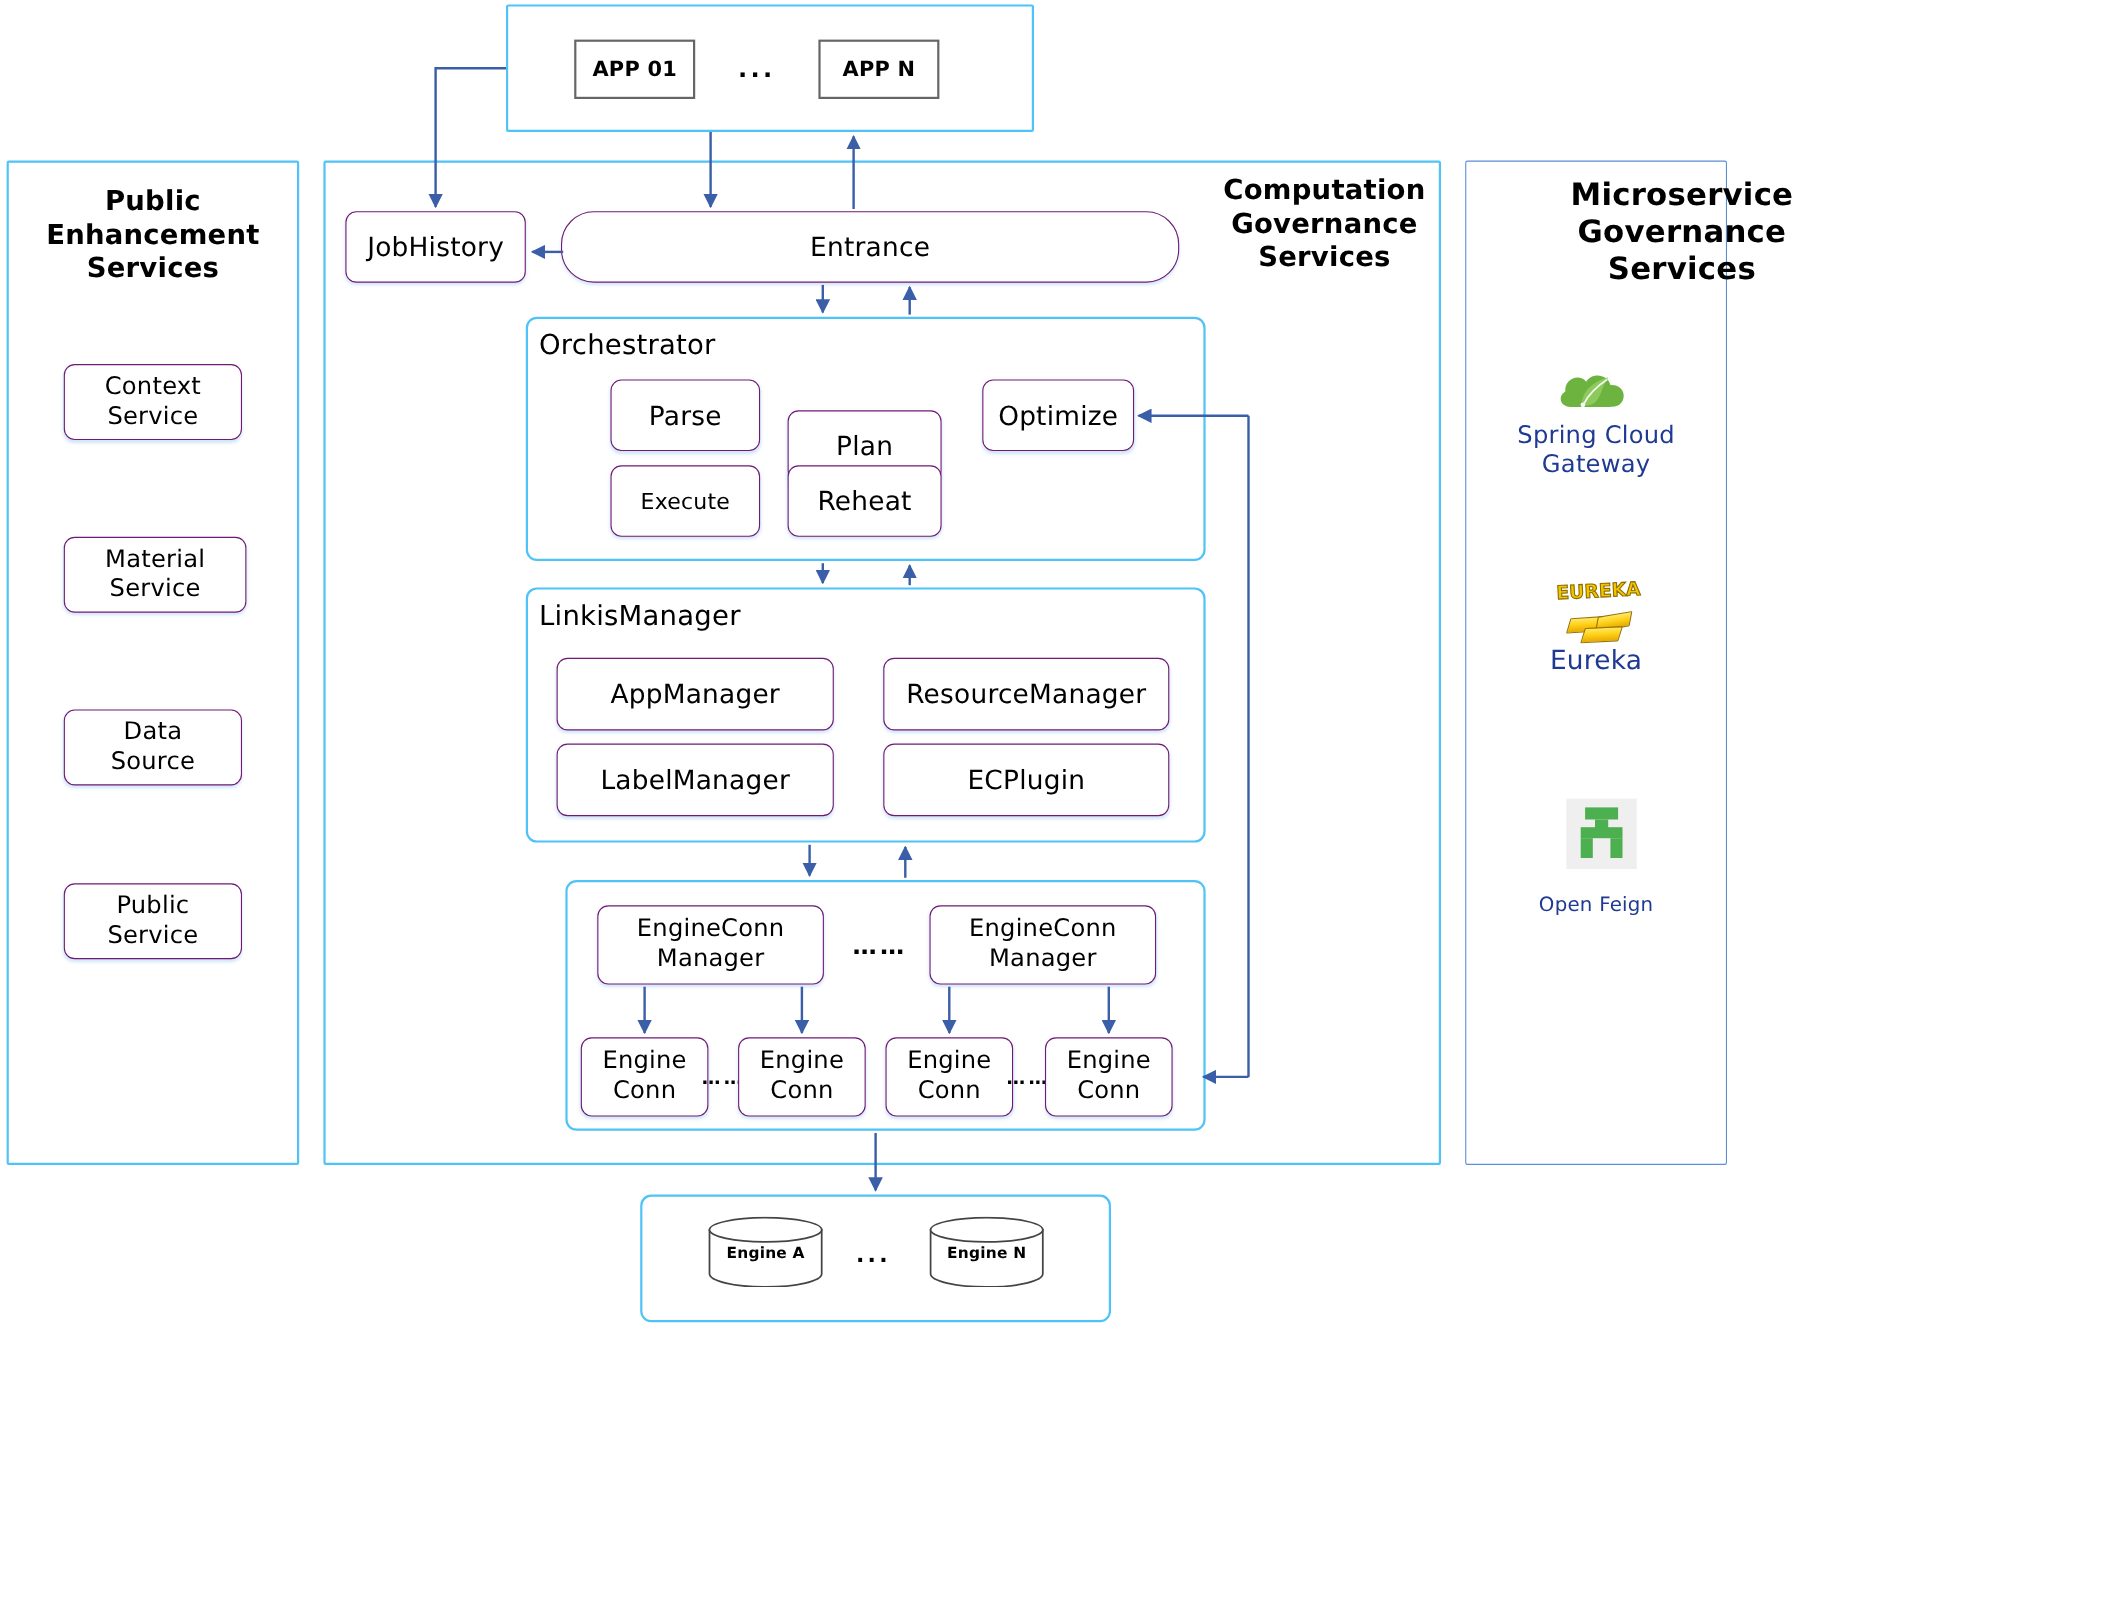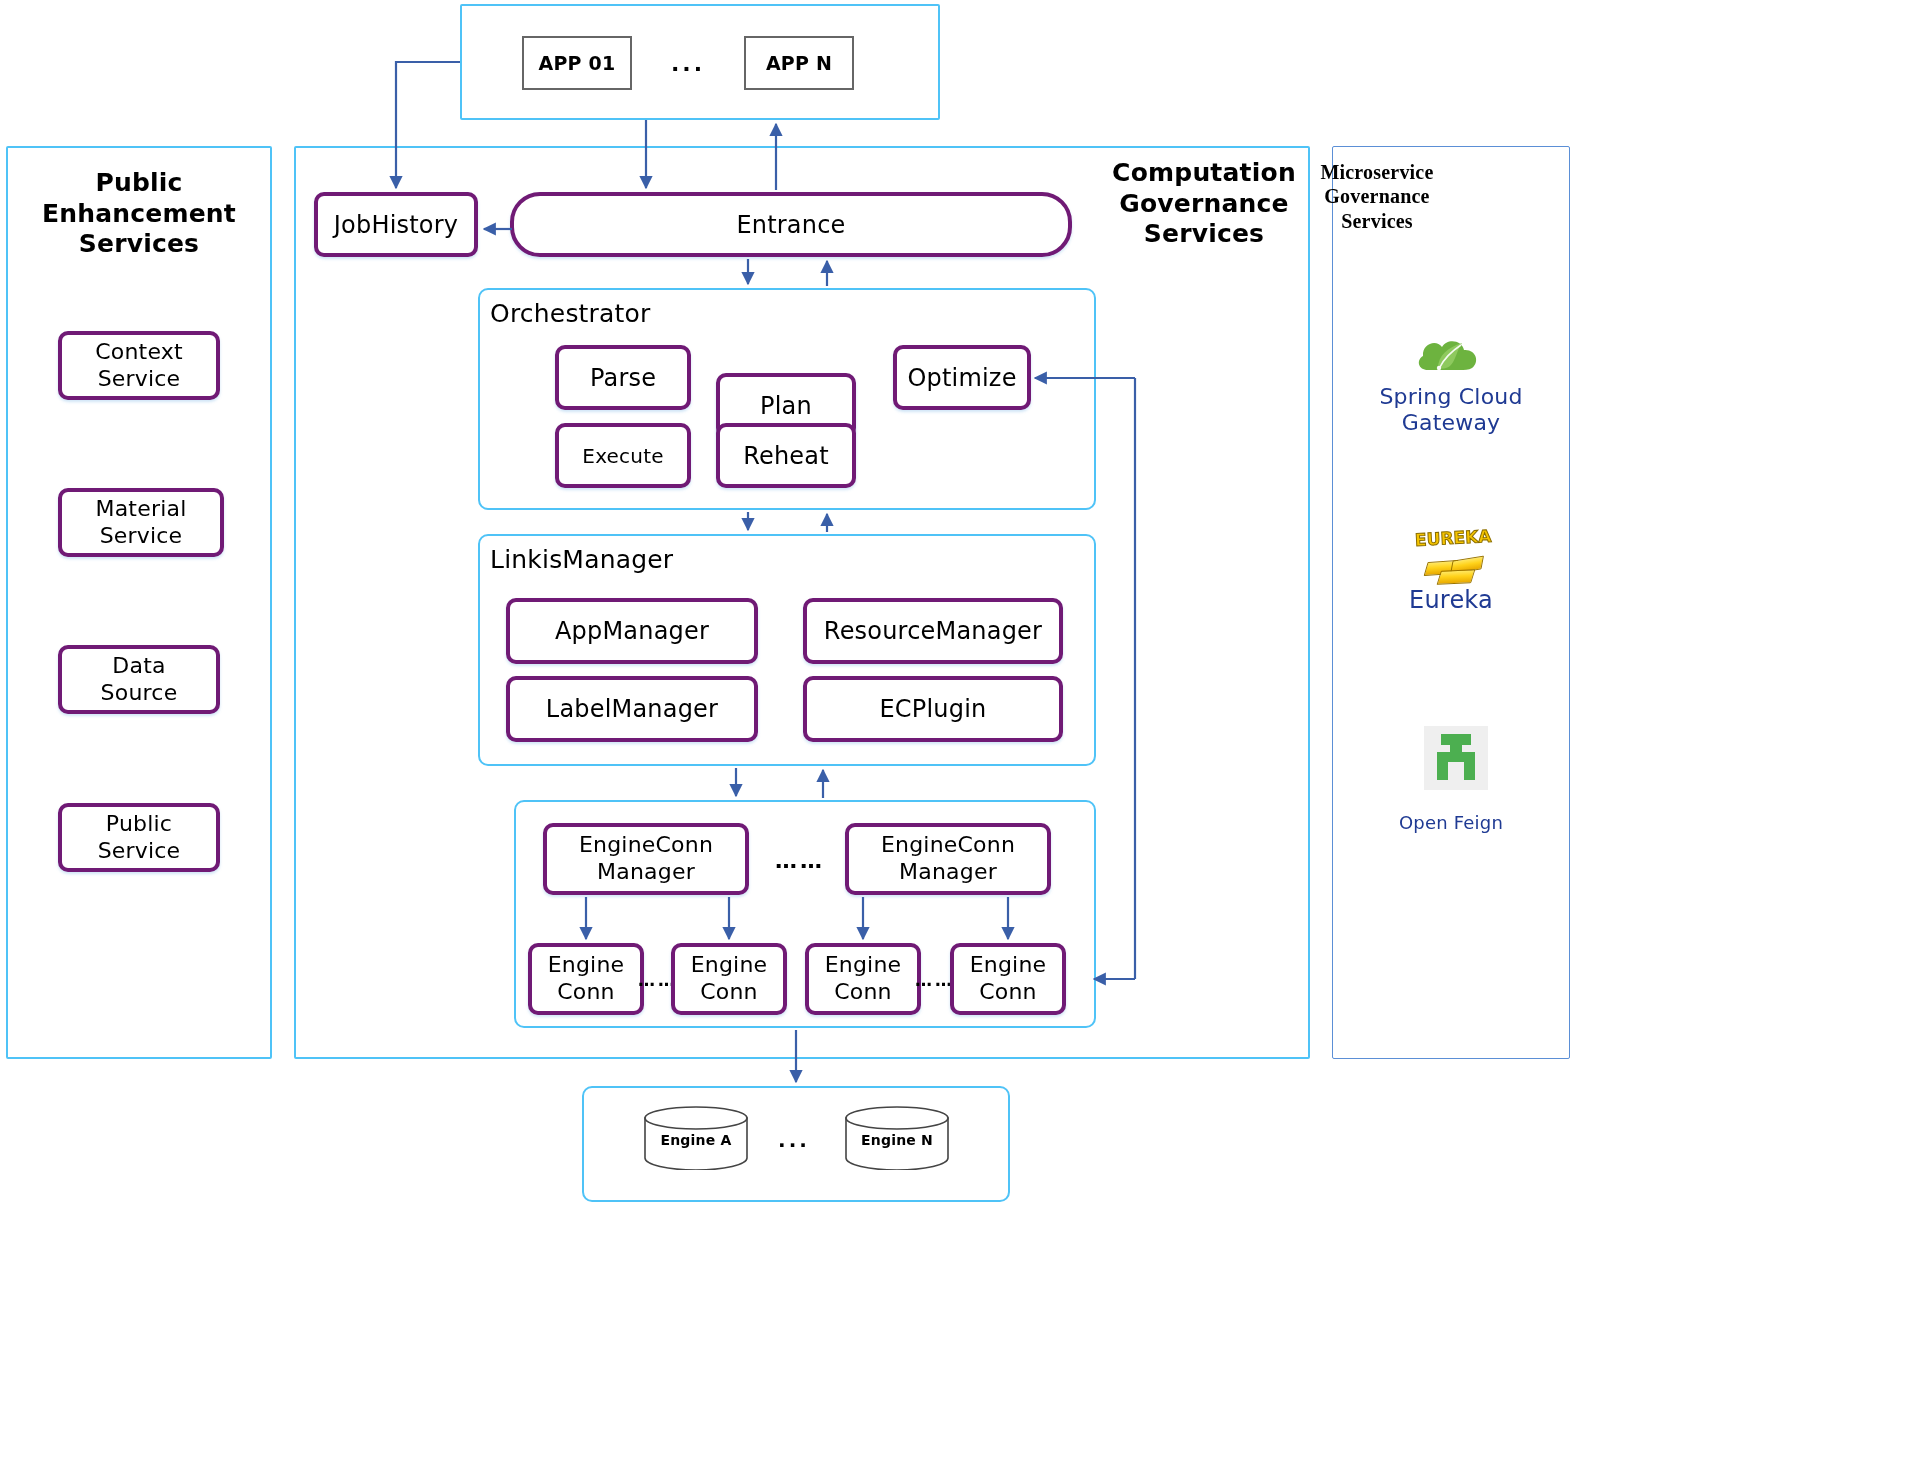--- a/index.html
+++ b/index.html
@@ -13,21 +13,21 @@
 
   
   .panel {
     position: absolute;
     border: 2px solid #4fc3f7;
     background: #ffffff;
     border-radius: 2px;
   }
   .rbox {
     position: absolute;
-    border: 4px solid #701a75;
+    border: 1px solid #701a75;
     background: #ffffff;
     border-radius: 10px;
     display: flex;
     align-items: center;
     justify-content: center;
     text-align: center;
     box-shadow: 0 2px 3px rgba(120,180,230,.35);
   }
   .sqbox {
     position: absolute;
@@ -198,21 +198,21 @@
 Conn</span>
   </div>
   <div class="dots hand" style="left:921px; top:968px; width:28px; height:24px; font-size:17px;">……</div>
   <div class="rbox hand" style="left:950px; top:943px; width:116px; height:72px; font-size:22px;">
     <span class="label hand" style="position:static; width:100%; font-weight:normal; font-size:22px;">Engine
 Conn</span>
   </div>
 
   <div class="panel" style="left:1332px; top:146px; width:238px; height:913px; border-color:#5b8fd6; border-width:1px;"></div>
 
-  <div class="label hand" style="left:1268px; top:160px; width:218px; font-size:20px;font-family:Liberation Serif, serif;">Microservice
+  <div class="label hand" style="left:1420px; top:160px; width:218px; font-size:28px;">Microservice
 Governance
 Services</div>
 
   <div class="logo" style="left:1414px; top:330px; width:72px; height:48px;">
     <svg width="72" height="48" viewBox="0 0 72 48">
       <path d="M14 40 C4 40 2 30 9 26 C8 14 22 9 28 17 C33 8 48 10 50 20 C62 19 66 32 58 38 C55 40 50 40 46 40 Z" fill="#6db33f"></path>
       <path d="M24 38 C24 26 34 17 48 13 C42 22 42 30 36 36 C32 39 27 39 24 38 Z" fill="#8ec95e"></path>
       <path d="M26 37 C30 29 38 21 47 15" stroke="#ffffff" stroke-width="1.6" fill="none" opacity=".9"></path>
       <circle cx="25" cy="38" r="2.2" fill="#ffffff" opacity=".95"></circle>
     </svg>

